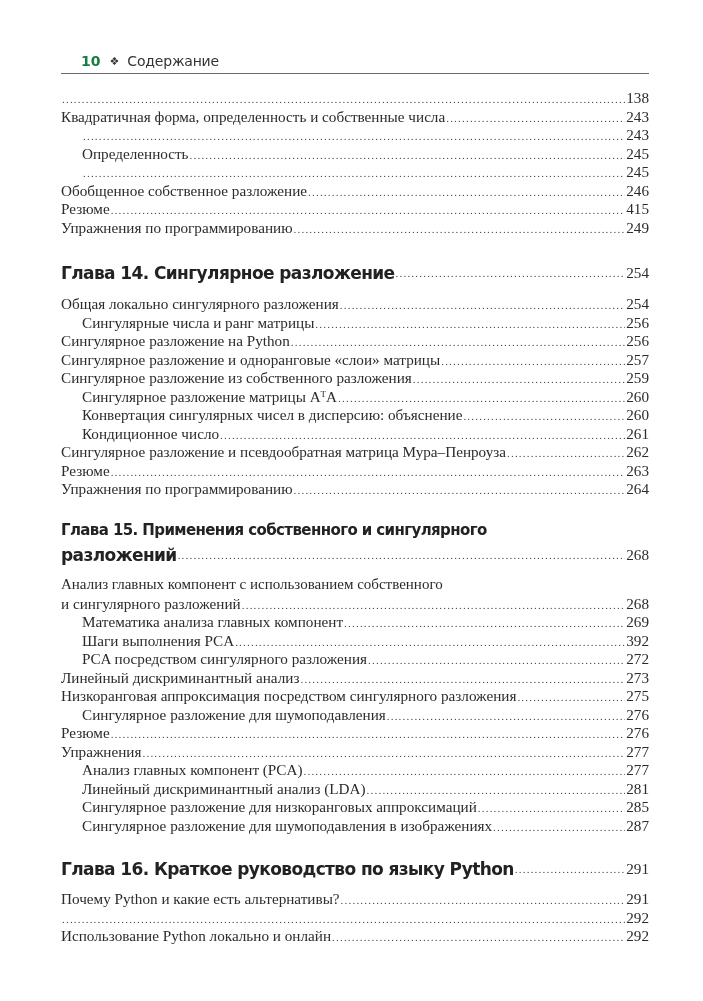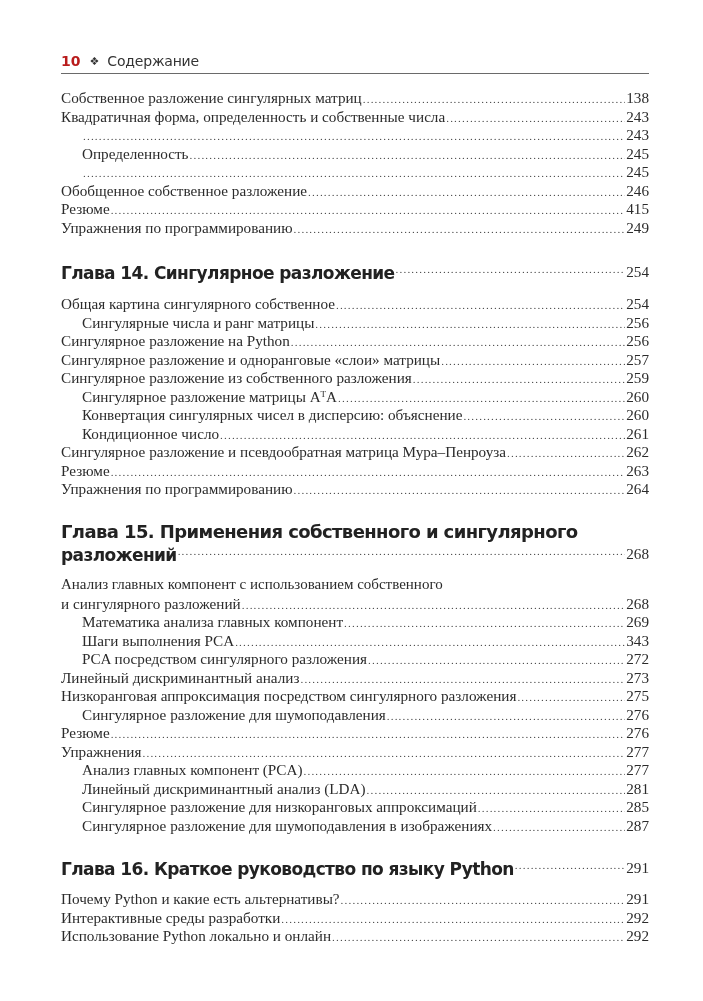--- a/index.html
+++ b/index.html
@@ -6,73 +6,72 @@
   body {
     width: 703px; height: 1001px; background: #ffffff; position: relative; overflow: hidden;
     color: #2a2a2a;
   }
   .header {
     position: absolute; left: 61px; top: 49px; width: 588px; height: 24px;
     border-bottom: 1.5px solid #6a6a6a;
     font-family: "DejaVu Sans", sans-serif;
     display: flex; align-items: center;
   }
-  .pg { font-weight: bold; font-size: 14px; color: #b91c1c; }
+  .pg { font-weight: bold; font-size: 14px; color: #15803d; margin-left: 20px; }
   .orn { font-size: 11px; margin: 0 8px 0 9px; color: #333; }
   .running { font-size: 14px; color: #333; letter-spacing: -0.2px; }
 
   .toc { position: absolute; left: 61px; top: 0; width: 588px; }
   .line {
     position: absolute; left: 0; width: 588px; height: 18px;
     display: flex; align-items: baseline;
     font-family: "Liberation Serif", serif; font-size: 15.2px; color: #2b2b2b;
     white-space: nowrap;
   }
   .line.l2 { padding-left: 21px; width: 567px; }
   .line .t { flex: 0 0 auto; }
   .line .d {
     flex: 1 1 auto; overflow: hidden; margin: 0 1px 0 1px;
     letter-spacing: 1.2px; font-size: 11px; color: #444;
   }
   .line .d::before { content: "................................................................................................................................................................................................................................................"; }
   .line .p { flex: 0 0 auto; text-align: right; }
   .chap {
     position: absolute; left: 0; width: 588px;
-    display: flex; align-items: flex-start; white-space: nowrap;
+    display: flex; align-items: center; white-space: nowrap;
     font-family: "DejaVu Sans", sans-serif; font-weight: bold; font-size: 17px; color: #222;
     letter-spacing: -0.6px;
   }
   .chap .d {
     flex: 1 1 auto; overflow: hidden; font-family: "Liberation Serif", serif; font-weight: normal;
     letter-spacing: 1.2px; font-size: 11px; color: #444; margin: 0 1px;
   }
   .chap .d::before { content: "................................................................................................................................................................................................................................................"; }
   .chap .p { font-family: "Liberation Serif", serif; font-weight: normal; font-size: 15.2px; color: #2b2b2b; letter-spacing: 0; }
   .chap-first {
     position: absolute; left: 0; font-family: "DejaVu Sans", sans-serif; font-weight: bold;
-    font-size: 18px; color: #222; letter-spacing: -0.6px; white-space: nowrap;
+    font-size: 15px; color: #222; letter-spacing: -0.6px; white-space: nowrap;
   }
   .plain {
     position: absolute; left: 0; font-family: "Liberation Serif", serif; font-size: 15px; color: #2b2b2b; white-space: nowrap;
   }
   sup { font-size: 9px; vertical-align: 5px; }
 </style>
 </head>
 <body>
 
 <div class="header">
   <span class="pg">10</span>
   <span class="orn">❖</span>
   <span class="running">Содержание</span>
 </div>
 
 <div class="toc">
 
   <div class="line" style="top:89px">
-      <span class="t">Собственное разложение сингулярных матриц</span>
       <span class="d"></span>
       <span class="p">138</span>
     </div>
   <div class="line" style="top:107.5px">
       <span class="t">Квадратичная форма, определенность и собственные числа</span>
       <span class="d"></span>
       <span class="p">243</span>
     </div>
   <div class="line l2" style="top:126px">
       <span class="d"></span>
@@ -102,21 +101,21 @@
       <span class="d"></span>
       <span class="p">249</span>
     </div>
 
   <div class="chap" style="top:263px">
       <span class="t">Глава 14. Сингулярное разложение</span>
       <span class="d"></span>
       <span class="p">254</span>
     </div>
   <div class="line" style="top:295px">
-      <span class="t">Общая картина сингулярного собственное</span>
+      <span class="t">Общая локально сингулярного разложения</span>
       <span class="d"></span>
       <span class="p">254</span>
     </div>
   <div class="line l2" style="top:313.5px">
       <span class="t">Сингулярные числа и ранг матрицы</span>
       <span class="d"></span>
       <span class="p">256</span>
     </div>
   <div class="line" style="top:332px">
       <span class="t">Сингулярное разложение на Python</span>
@@ -177,21 +176,21 @@
       <span class="p">268</span>
     </div>
   <div class="line l2" style="top:613px">
       <span class="t">Математика анализа главных компонент</span>
       <span class="d"></span>
       <span class="p">269</span>
     </div>
   <div class="line l2" style="top:631.5px">
       <span class="t">Шаги выполнения PCA</span>
       <span class="d"></span>
-      <span class="p">343</span>
+      <span class="p">392</span>
     </div>
   <div class="line l2" style="top:650px">
       <span class="t">PCA посредством сингулярного разложения</span>
       <span class="d"></span>
       <span class="p">272</span>
     </div>
   <div class="line" style="top:668.5px">
       <span class="t">Линейный дискриминантный анализ</span>
       <span class="d"></span>
       <span class="p">273</span>
@@ -241,21 +240,20 @@
       <span class="t">Глава 16. Краткое руководство по языку Python</span>
       <span class="d"></span>
       <span class="p">291</span>
     </div>
   <div class="line" style="top:890px">
       <span class="t">Почему Python и какие есть альтернативы?</span>
       <span class="d"></span>
       <span class="p">291</span>
     </div>
   <div class="line" style="top:908.5px">
-      <span class="t">Интерактивные среды разработки</span>
       <span class="d"></span>
       <span class="p">292</span>
     </div>
   <div class="line" style="top:927px">
       <span class="t">Использование Python локально и онлайн</span>
       <span class="d"></span>
       <span class="p">292</span>
     </div>
 </div>
 

